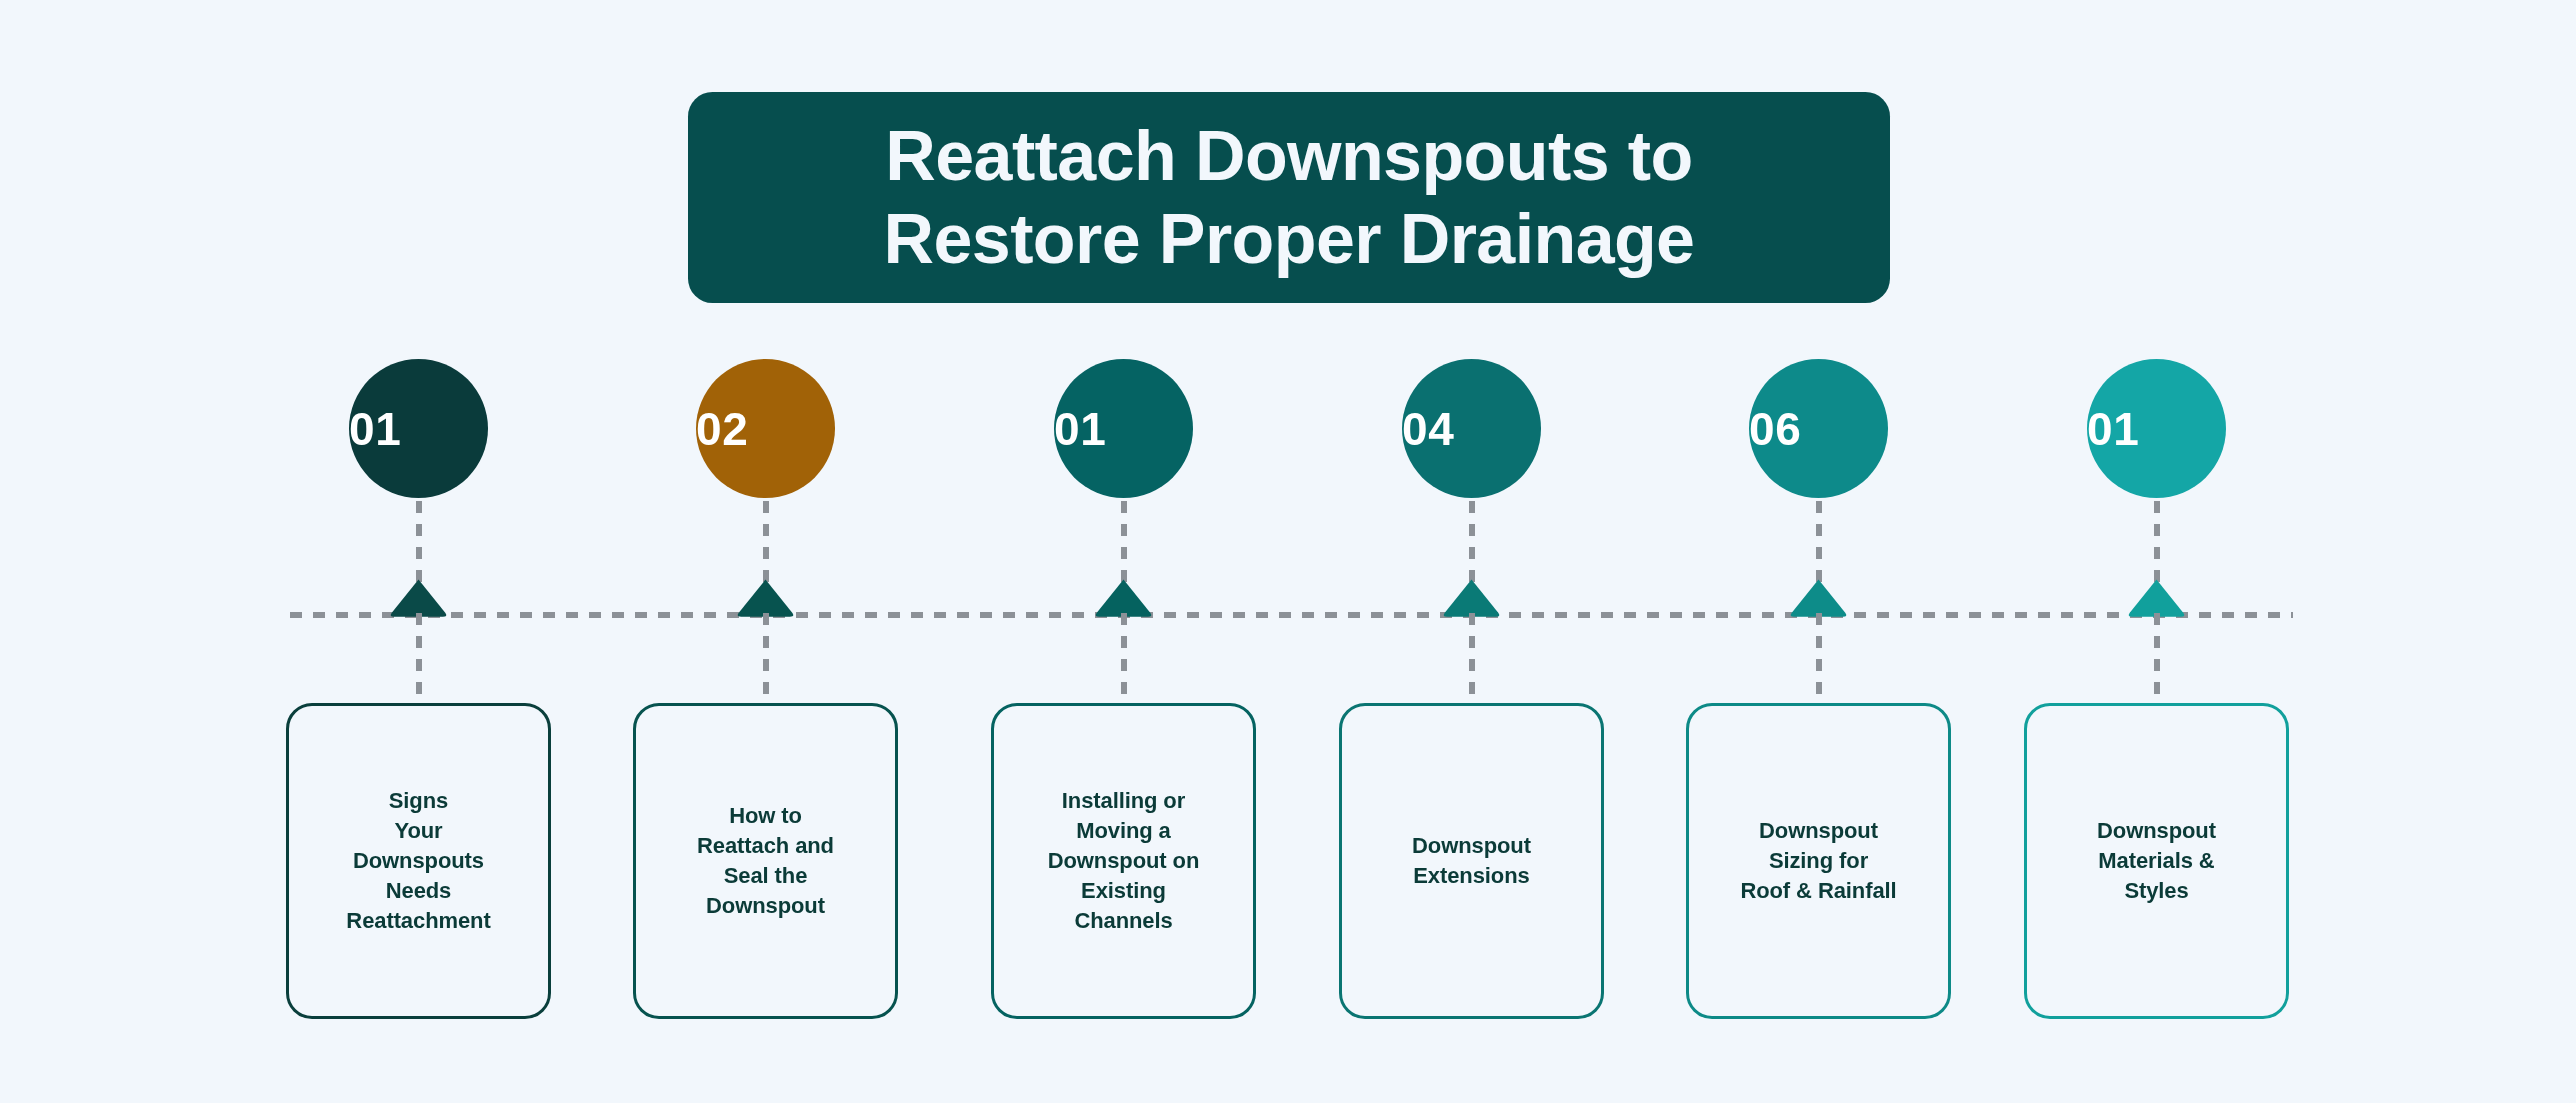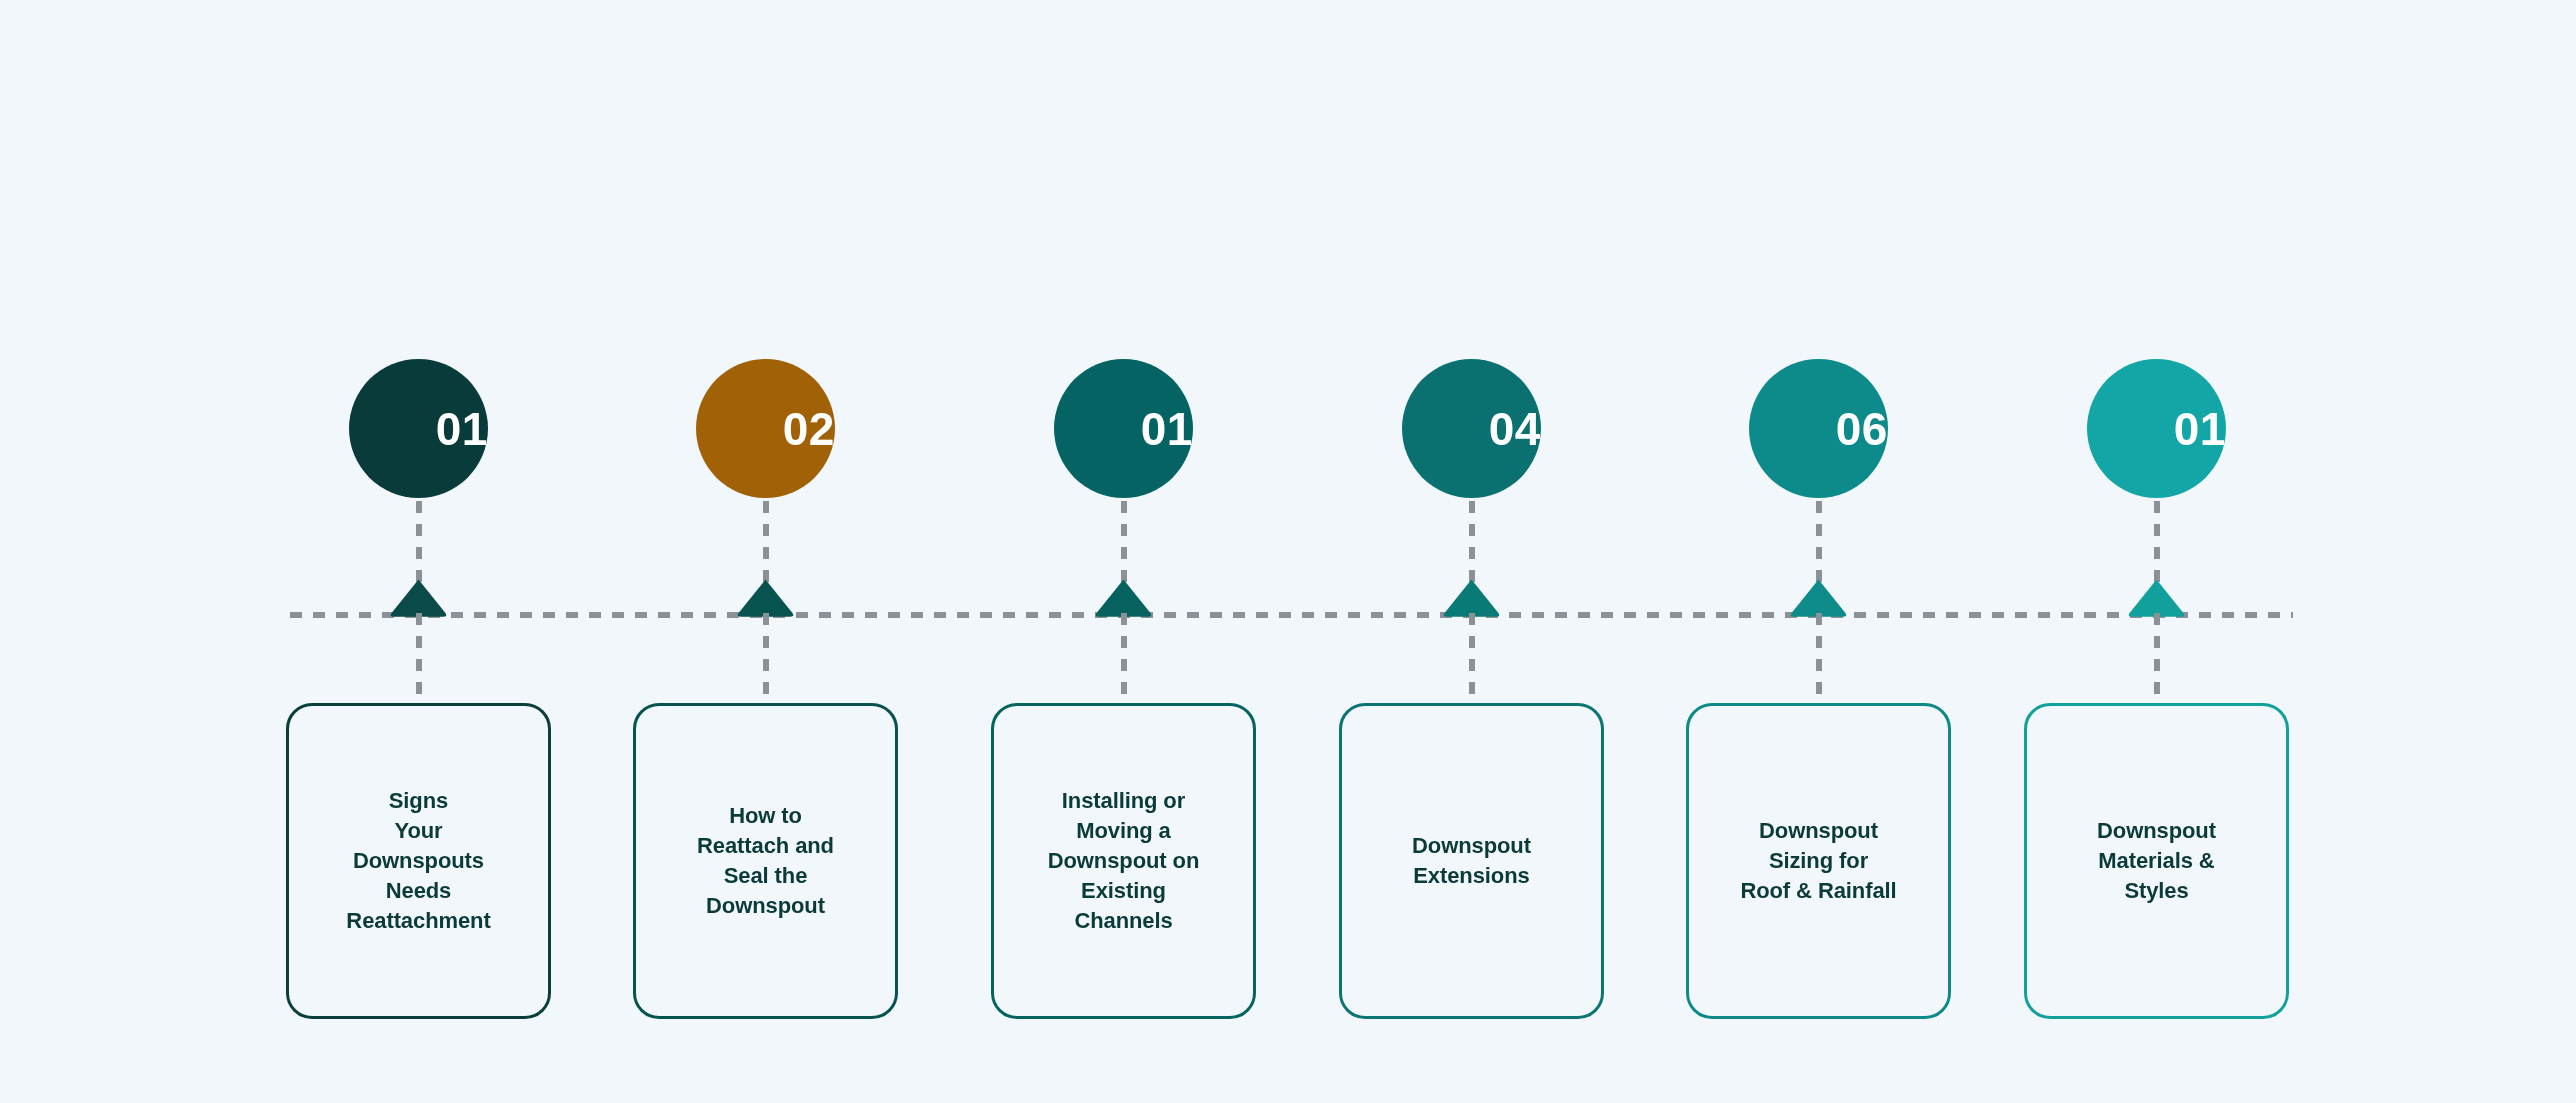--- a/index.html
+++ b/index.html
@@ -53,21 +53,21 @@
     background-repeat:repeat-y;
   }
   .connector-top{left:-2.6px;top:501px;height:116px;}
   .connector-bottom{left:-2.6px;top:613px;height:93px;}
 
   .circle{
     position:absolute;
     left:-70px;top:359px;
     width:139px;height:139px;
     border-radius:50%;
-    display:flex;align-items:center;justify-content:flex-end;
+    display:flex;align-items:center;justify-content:flex-start;
   }
   .circle-num{
     color:#ffffff;
     font-size:46px;
     font-weight:bold;
     letter-spacing:0.6px;
     line-height:1;
   }
 
   .marker{
@@ -97,20 +97,24 @@
     text-align:center;
     white-space:pre-line;
     letter-spacing:-0.1px;
   }
 </style>
 </head>
 <body style="background: rgb(242, 247, 252);">
 
 <div id="stage">
 
+  <div class="title-banner" style="background: rgb(6, 78, 78);">
+    <div class="title-text" style="color: rgb(242, 247, 252);">Reattach Downspouts to
+Restore Proper Drainage</div>
+  </div>
 
   <div class="axis-line"></div>
 
   <div class="step" style="left:419px;">
     <div class="connector-top"></div>
     <div class="circle" style="background: rgb(10, 59, 59);">
       <span class="circle-num">01</span>
     </div>
     <div class="marker">
       <svg viewBox="0 0 92 60">

